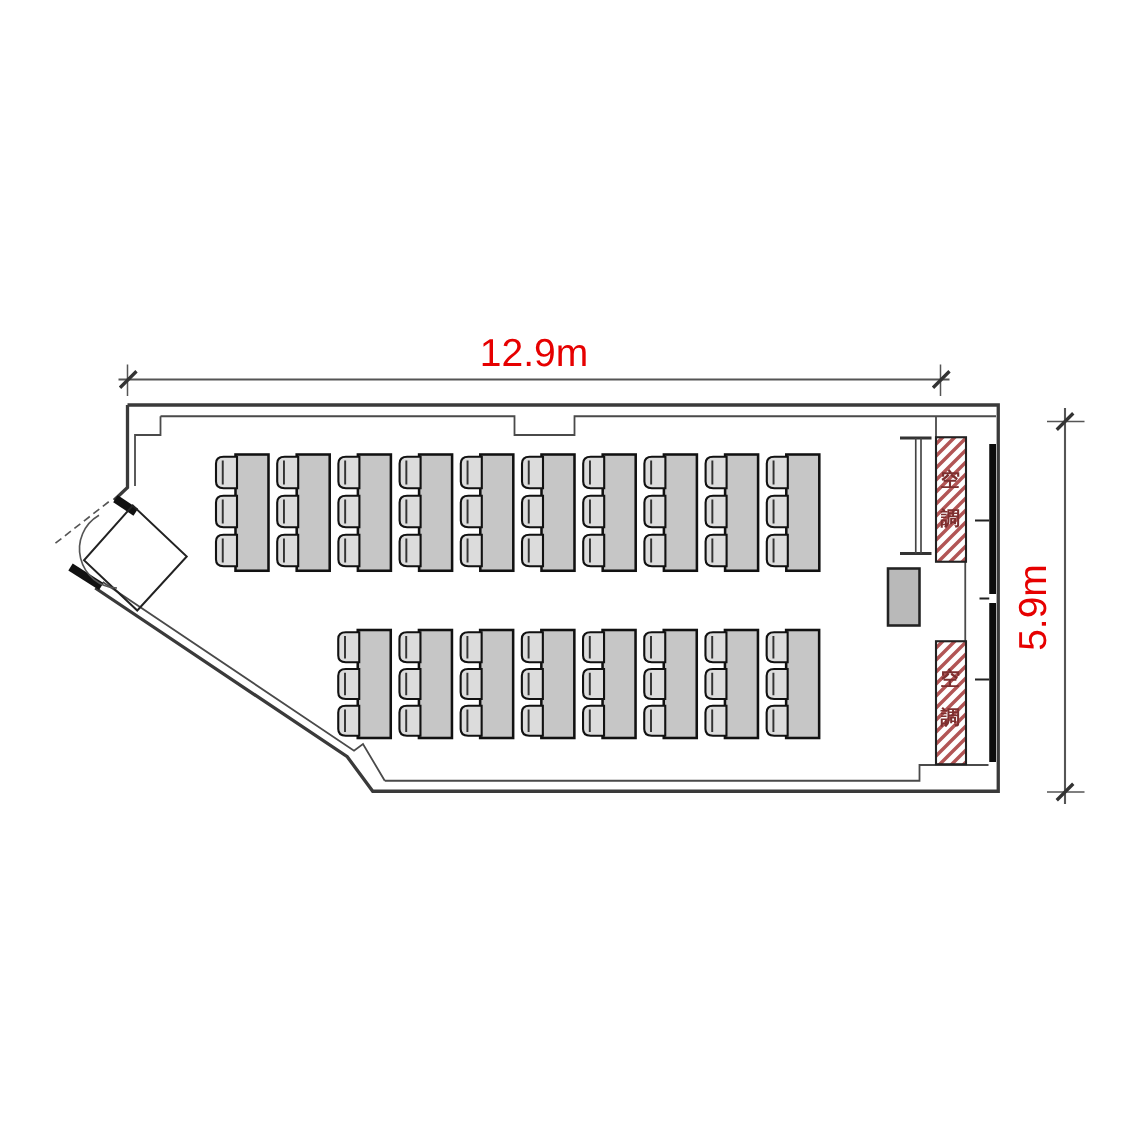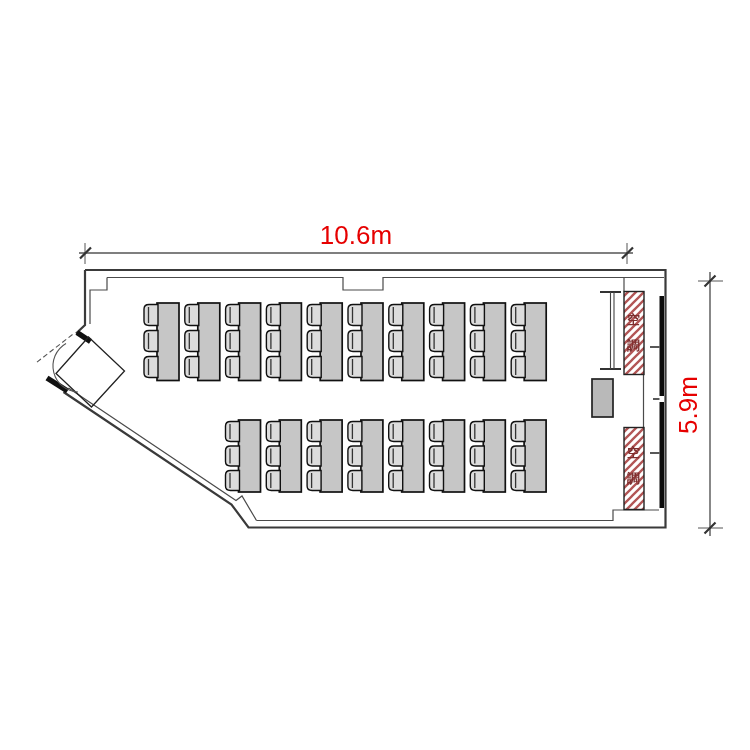--- a/index.html
+++ b/index.html
@@ -260,20 +260,20 @@
       <path class="dimslash" d="M 80,258.5 L 91,247.5 M 622,258.5 L 633,247.5"></path>
     </g>
 
     <g>
       <path class="dimline" d="M 710,272 V 536"></path>
       <path class="dimtick" d="M 698,281 H 723 M 698,528 H 723"></path>
       <path class="dimslash" d="M 704.5,286.5 L 715.5,275.5 M 704.5,533.5 L 715.5,522.5"></path>
     </g>
   </svg>
 
-  <div class="txt" style="left:290px;top:222px;width:132px;">10.6m</div>
+  <div class="txt" style="left:290px;top:222px;width:132px;">12.9m</div>
 
   <div class="txt txt-vert" style="left:622px;top:392px;width:132px;height:26px;">5.9m</div>
 
   <div class="ac-label" style="left:627px;top:301px;height:72px;">空調</div>
 
   <div class="ac-label" style="left:627px;top:434px;height:72px;">空調</div>
 </div>
 
 </body></html>

